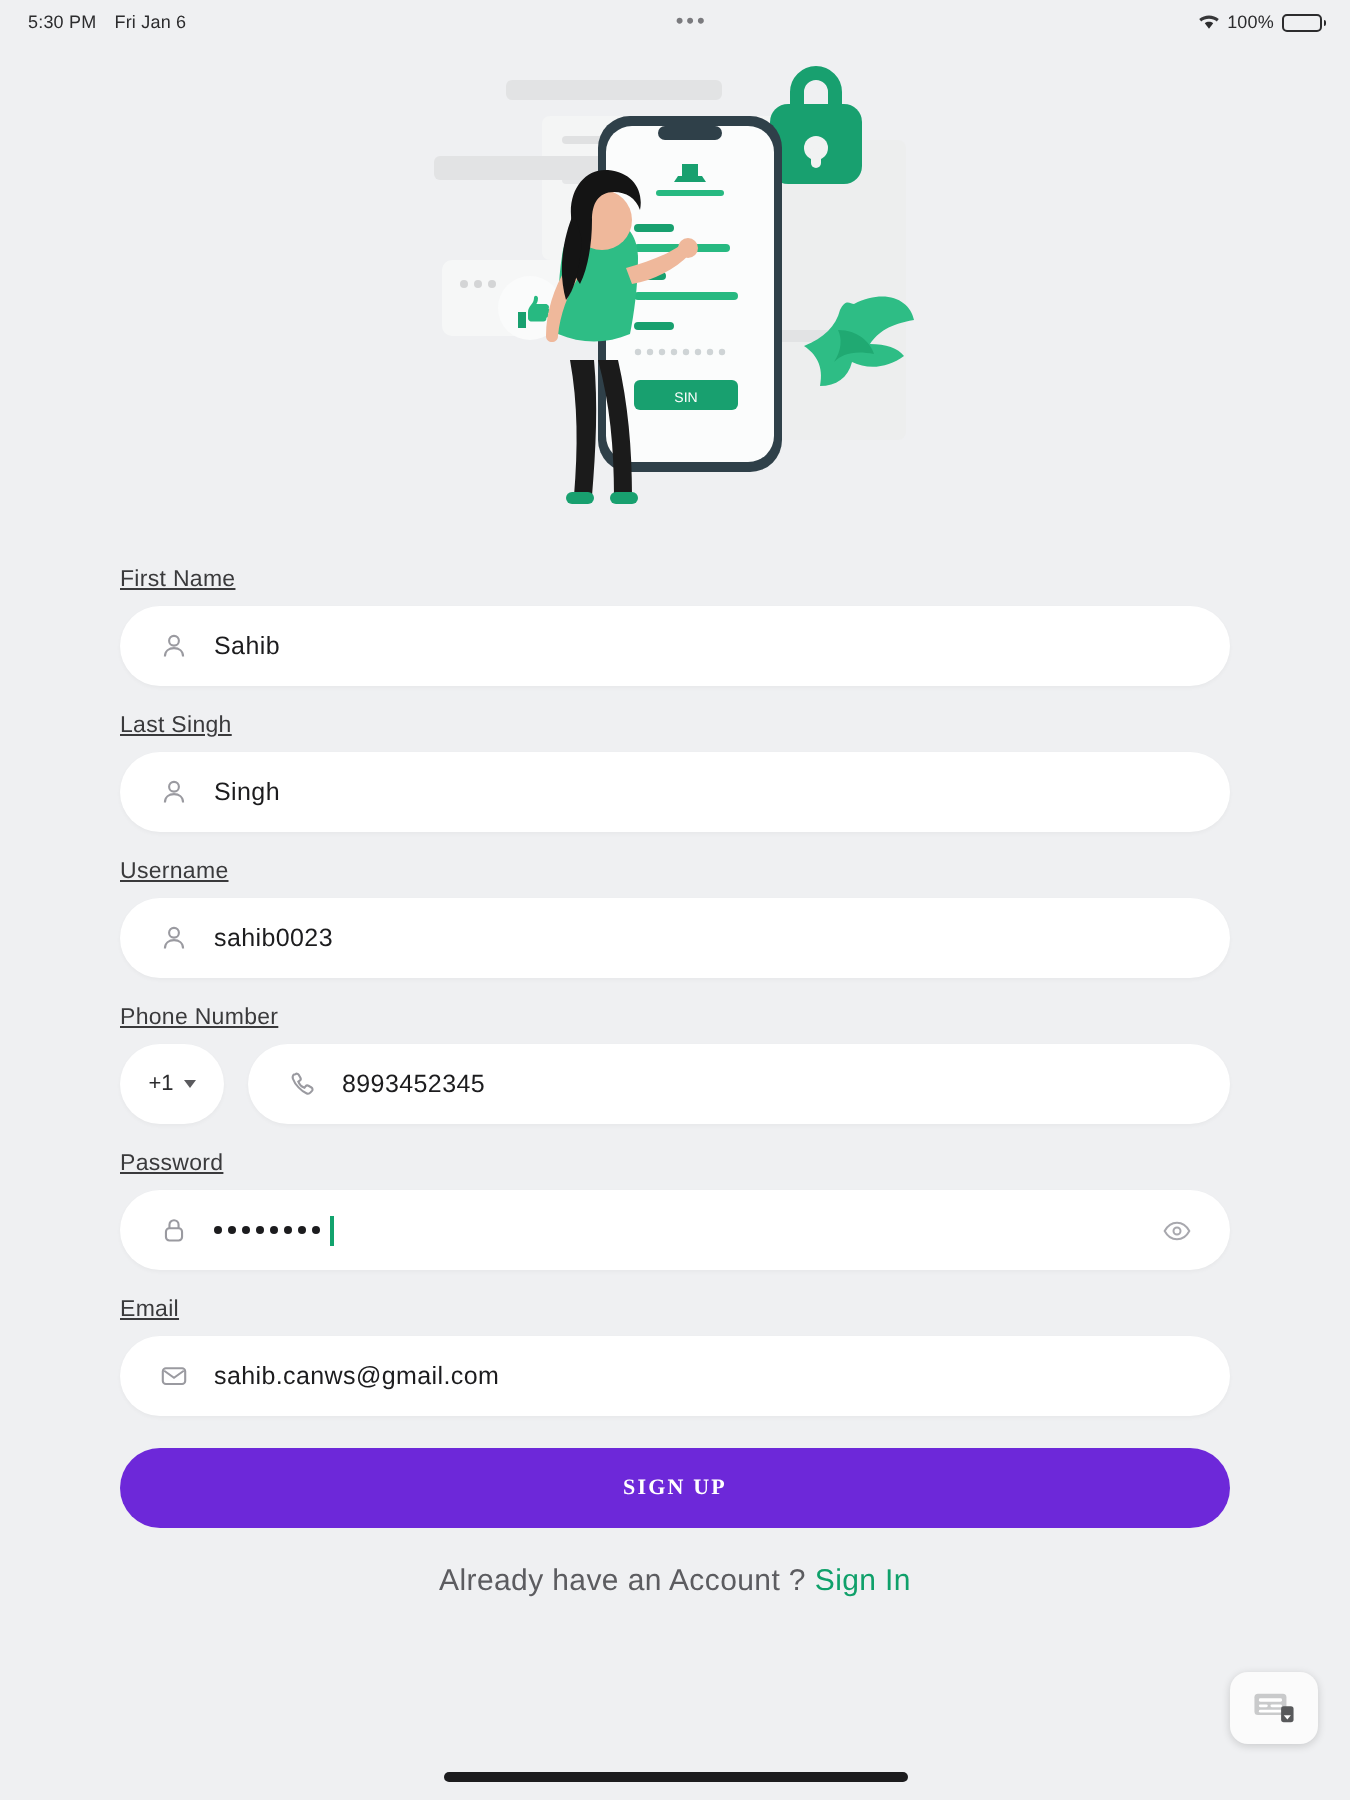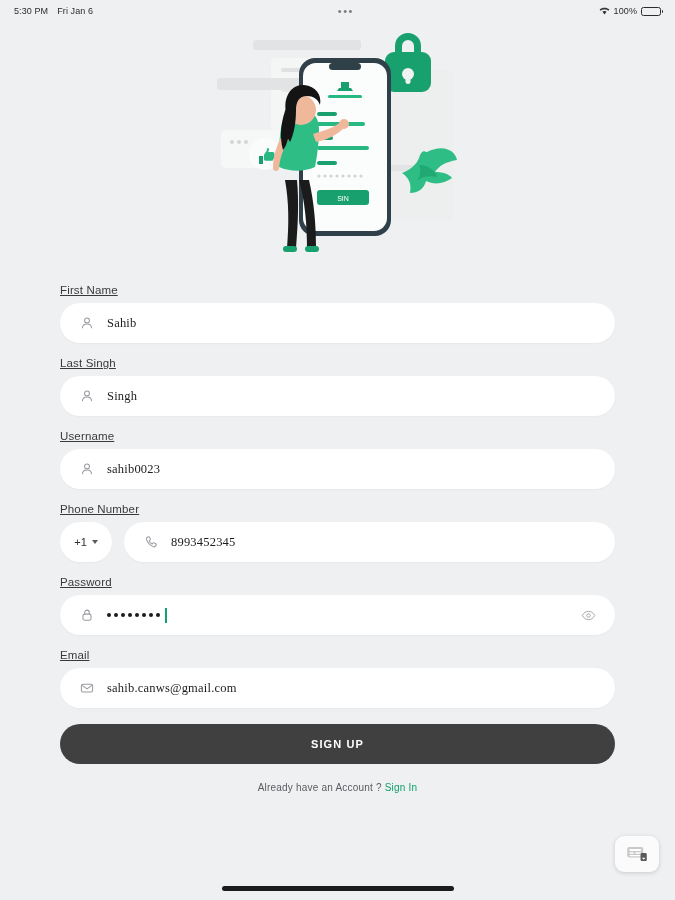--- a/index.html
+++ b/index.html
@@ -71,21 +71,20 @@
     text-decoration: underline;
   }
   .input-box {
     background: #ffffff;
     border-radius: 24px;
     height: 40px;
     display: flex;
     align-items: center;
     padding: 12px 18px;
     box-shadow: 0 1px 2px rgba(0,0,0,0.035);
-    font-family: Liberation Serif, serif;
   }
   .input-icon {
     width: 17px; height: 17px;
     flex: 0 0 17px;
     display: flex; align-items: center; justify-content: center;
     color: #9a9aa0;
     margin-right: 12px;
   }
   .input-value {
     font-size: 12.5px;
@@ -140,37 +139,37 @@
     width: 18px; height: 18px;
     display: flex; align-items: center; justify-content: center;
     color: #a8a8ae;
   }
 
   
   .submit-btn {
     margin: 16px 0 0 0;
     height: 40px;
     border-radius: 24px;
-    background: #404040;
+    background: #6d28d9;
     color: #ffffff;
     font-size: 11px;
     font-weight: bold;
     letter-spacing: 1.1px;
     display: flex;
     align-items: center;
     justify-content: center;
     border: none;
     width: 100%;
-    font-family: Liberation Sans, sans-serif;
+    font-family: Liberation Serif, serif;
     cursor: pointer;
   }
   .footer-note {
     margin-top: 18px;
     text-align: center;
-    font-size: 10px;
+    font-size: 15px;
     color: #5c5c60;
     letter-spacing: 0.2px;
   }
   .signin-link { color: #0fa06a; }
 
   
   .kb-float {
     position: absolute;
     right: 16px;
     bottom: 28px;

